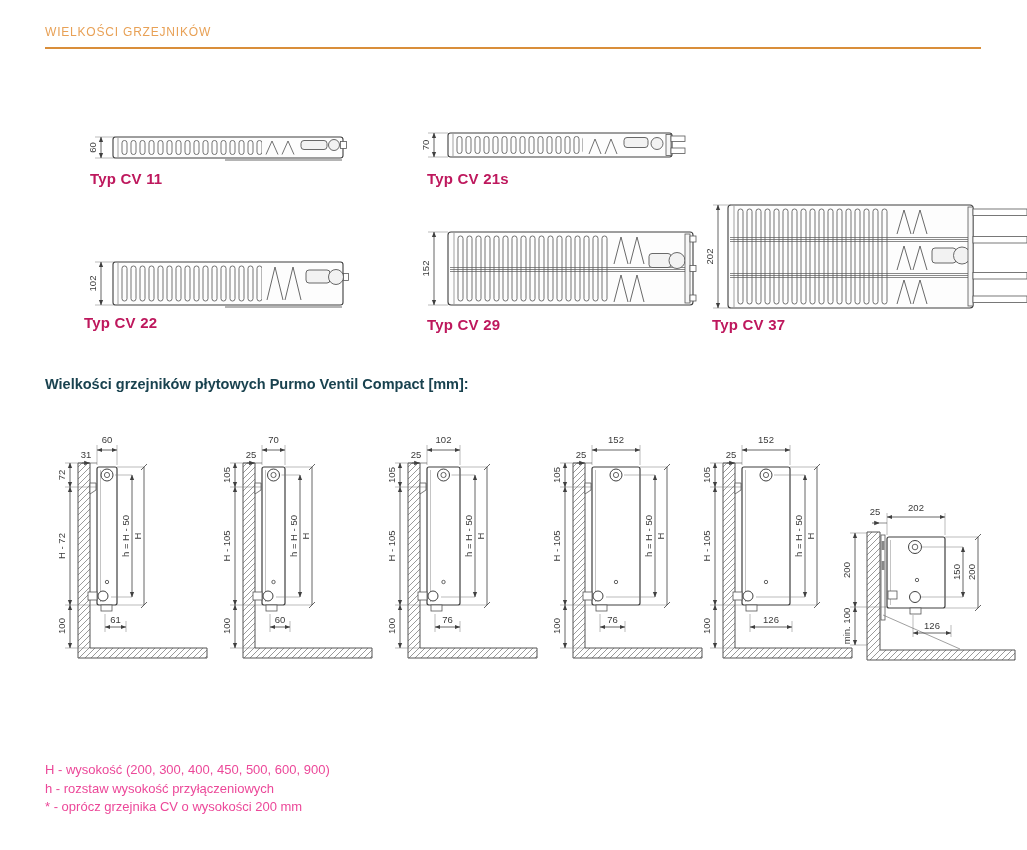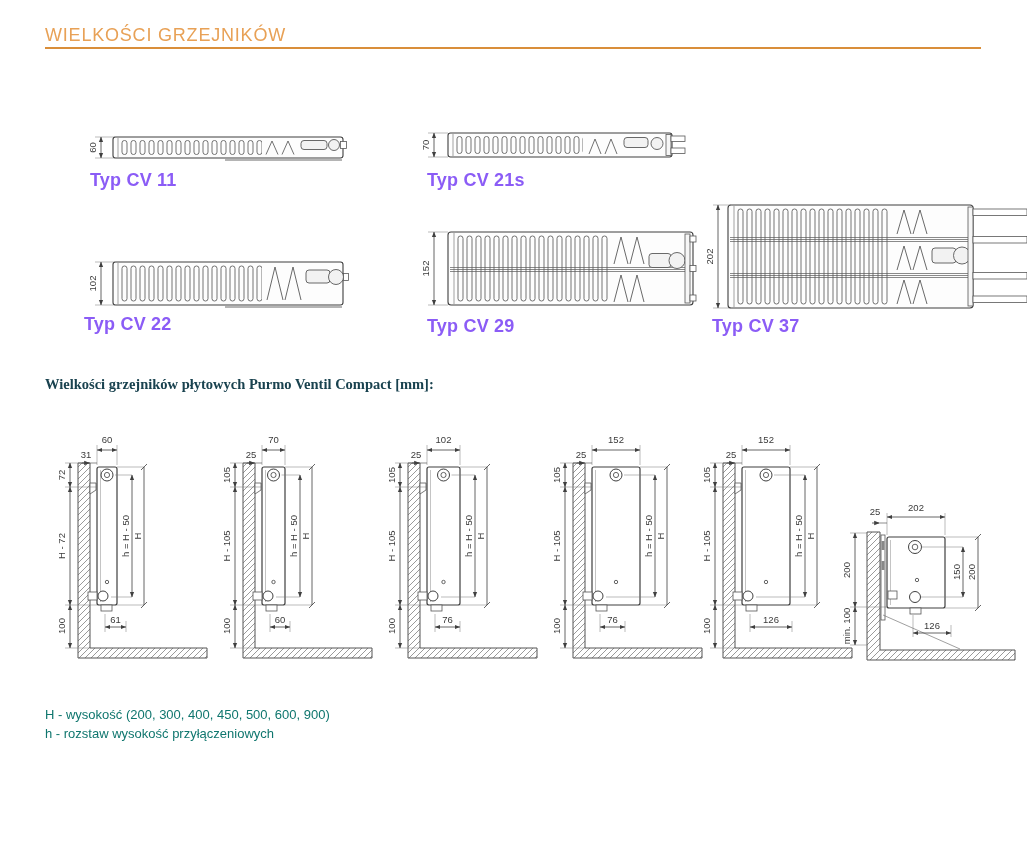--- a/index.html
+++ b/index.html
@@ -1,24 +1,24 @@
 <!DOCTYPE html>
 <html><head>
 <meta charset="utf-8">
 <style>
   html,body{margin:0;padding:0;background:#fff;}
   .page{position:relative;width:1027px;height:850px;background:#fff;overflow:hidden;
         font-family:"Liberation Sans",sans-serif;color:#333;}
-  .page-title{position:absolute;left:45px;top:25px;font-size:18px;font-weight:400;
+  .page-title{position:absolute;left:45px;top:25px;font-size:12px;font-weight:400;
         letter-spacing:.8px;color:#E8A156;}
   .title-rule{position:absolute;left:45px;top:47px;width:936px;height:2px;background:#D98E3A;}
-  .type-label{position:absolute;font-size:18px;font-weight:bold;color:#8b5cf6;letter-spacing:.2px;}
+  .type-label{position:absolute;font-size:15px;font-weight:bold;color:#be185d;letter-spacing:.2px;}
   .section-heading{position:absolute;left:45px;top:376px;font-size:14.5px;font-weight:bold;
-        color:#19424F;font-family:Liberation Serif, serif;}
-  .legend{position:absolute;left:45px;top:706px;font-size:13px;color:#0f766e;line-height:18.6px;}
+        color:#19424F;}
+  .legend{position:absolute;left:45px;top:761px;font-size:13px;color:#ec4899;line-height:18.6px;}
   svg{position:absolute;overflow:visible;}
   svg text{font-family:"Liberation Sans",sans-serif;font-size:9.5px;fill:#3a3a3a;}
   .defs-holder{width:0;height:0;position:absolute;}
 </style>
 </head>
 <body>
 
 <div class="page">
 
   <svg class="defs-holder" aria-hidden="true">
@@ -478,15 +478,16 @@
       <text x="147" y="107" dy="3" text-anchor="middle" transform="rotate(-90 147 107)">200</text>
       <text x="22" y="105" dy="3" text-anchor="middle" transform="rotate(-90 22 105)">200</text>
       <text x="22" y="161" dy="3" text-anchor="middle" transform="rotate(-90 22 161)">min. 100</text>
       <text x="107" y="164" text-anchor="middle">126</text>
     </g>
   </svg>
 
   <div class="legend">
     <div>H - wysokość (200, 300, 400, 450, 500, 600, 900)</div>
     <div>h - rozstaw wysokość przyłączeniowych</div>
+    <div>* - oprócz grzejnika CV o wysokości 200 mm</div>
   </div>
 
 </div>
 
 </body></html>

